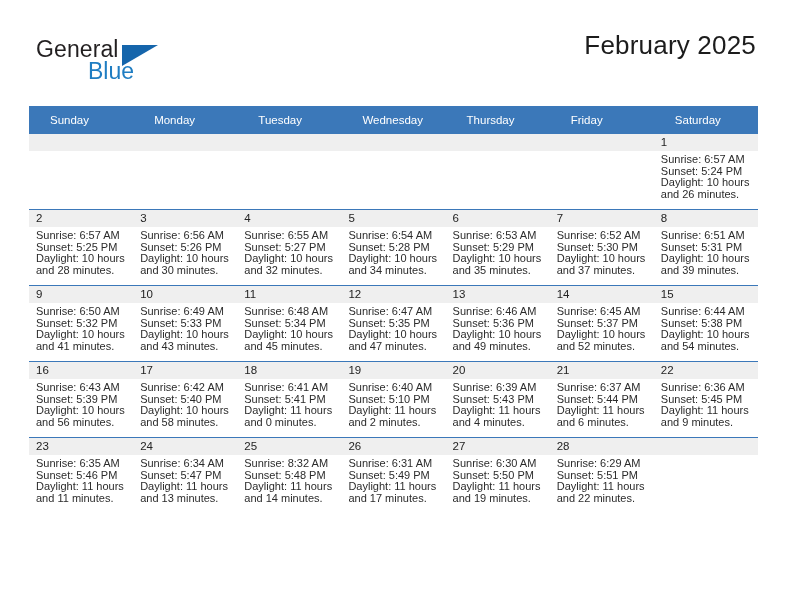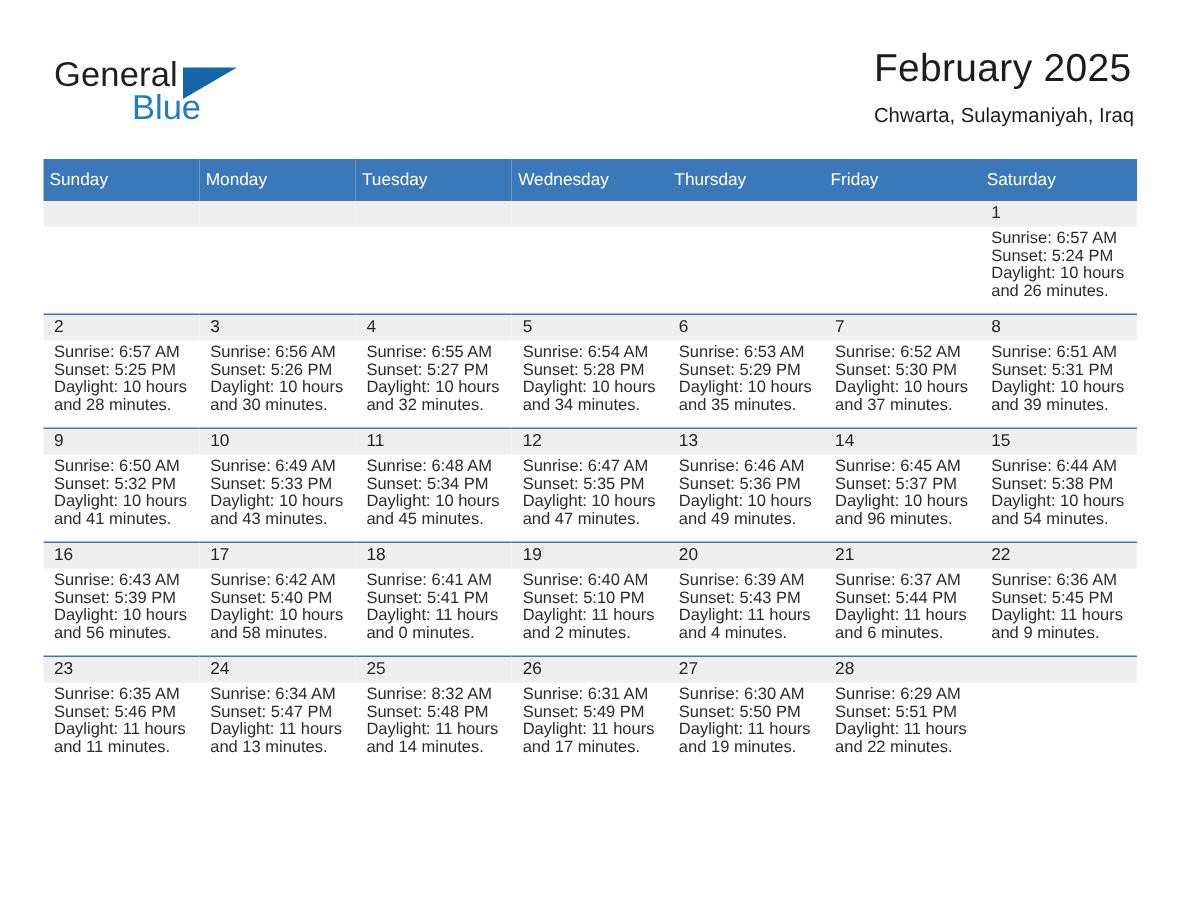--- a/index.html
+++ b/index.html
@@ -92,21 +92,21 @@
     width: 729px;
     border-collapse: collapse;
     table-layout: fixed;
   }
   .calendar th {
     background: #3b78b9;
     color: #ffffff;
     font-size: 11.5px;
     font-weight: normal;
     text-align: left;
-    padding: 5px 0 5px 4px;
+    padding: 5px 0 5px 21px;
     height: 18px;
     border: none;
   }
   .calendar td {
     vertical-align: top;
     padding: 0;
     width: 104.14px;
     height: 75px;
     border-top: 1px solid #3b78b9;
     background: #ffffff;
@@ -152,21 +152,20 @@
   <div class="header">
 
     <div class="brand">
       <span class="brand-general">General</span>
       <span class="brand-tri"></span>
       <span class="brand-blue">Blue</span>
     </div>
 
     <div class="title-block">
       <div class="cal-title">February 2025</div>
-      <div class="cal-subtitle">Chwarta, Sulaymaniyah, Iraq</div>
     </div>
 
   </div>
 
   <table class="calendar">
     <thead>
       <tr>
         <th>Sunday</th>
         <th>Monday</th>
         <th>Tuesday</th>
@@ -394,21 +393,21 @@
               </div>
             </div>
           </td>
         <td>
             <div class="cell-inner">
               <div class="daynum-band">14</div>
               <div class="cell-body">
                 <div>Sunrise: 6:45 AM</div>
                 <div>Sunset: 5:37 PM</div>
                 <div>Daylight: 10 hours</div>
-                <div>and 96 minutes.</div>
+                <div>and 52 minutes.</div>
               </div>
             </div>
           </td>
         <td>
             <div class="cell-inner">
               <div class="daynum-band">15</div>
               <div class="cell-body">
                 <div>Sunrise: 6:44 AM</div>
                 <div>Sunset: 5:38 PM</div>
                 <div>Daylight: 10 hours</div>

